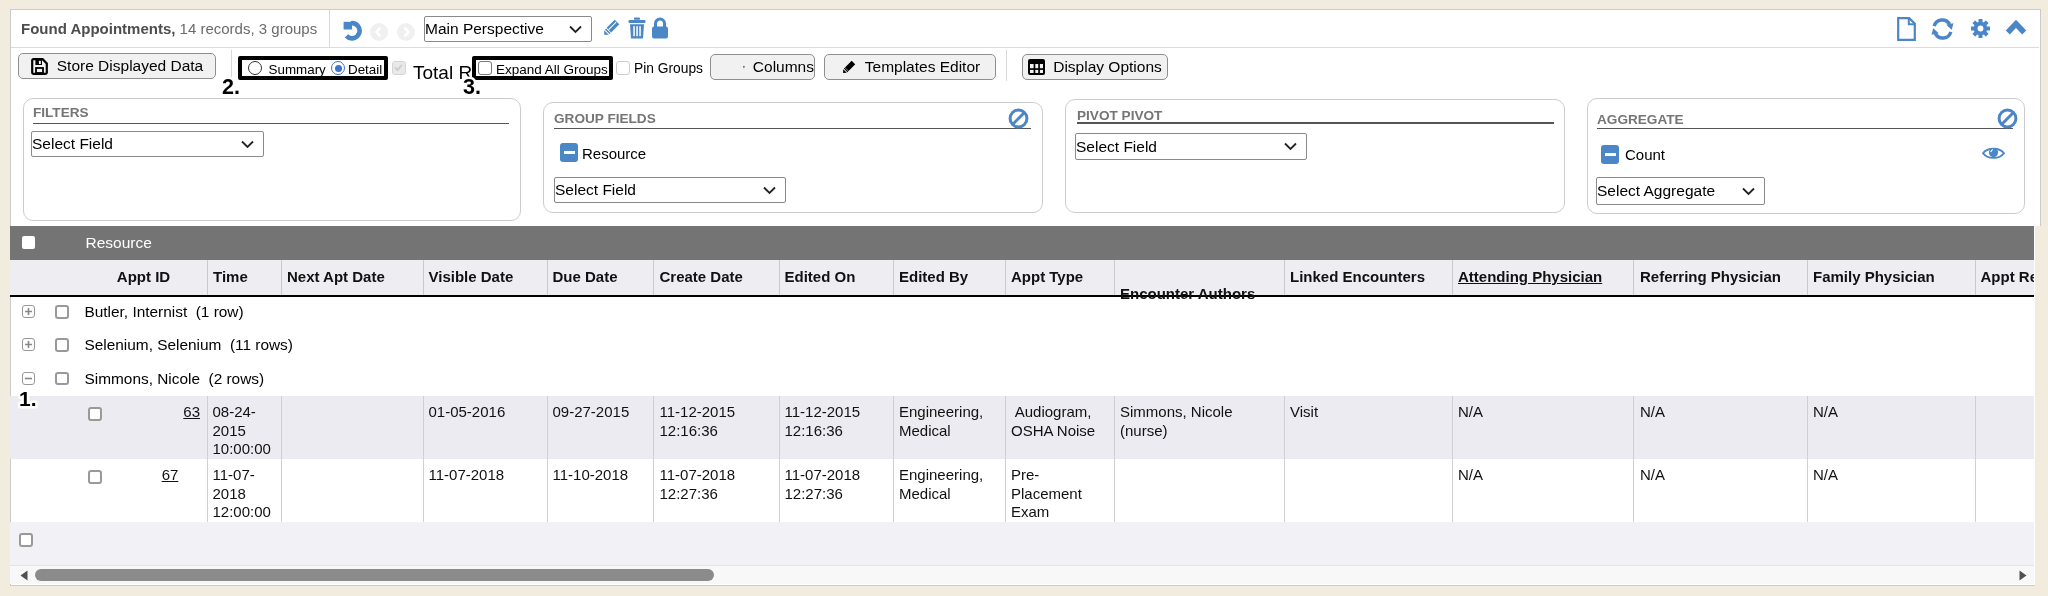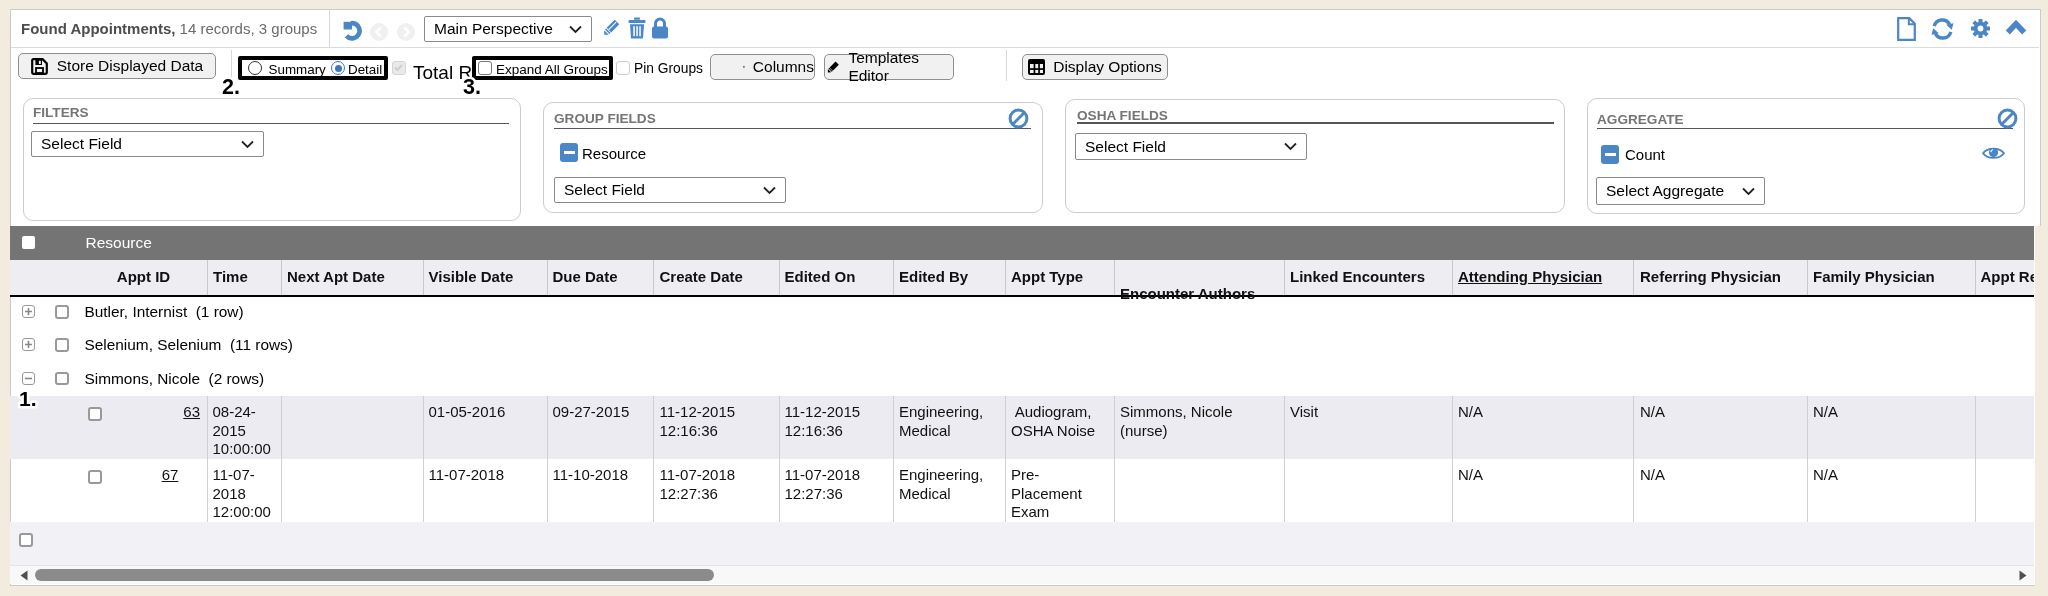--- a/index.html
+++ b/index.html
@@ -5,21 +5,21 @@
   html,body{margin:0;padding:0;}
   body{width:2048px;height:596px;background:#f1ecdd;font-family:"Liberation Sans",sans-serif;position:relative;overflow:hidden;}
   .abs{position:absolute;}
   .panelTop{left:10px;top:9px;width:2029px;height:216px;background:#fff;border:1px solid #cbcbcb;border-bottom:none;}
   .panelBody{left:10px;top:225px;width:2024px;height:360px;background:#fff;border-left:1px solid #cbcbcb;border-bottom:1px solid #cbcbcb;}
   .hline{background:#dcdcdc;height:1px;}
   .vline{background:#d8d8d8;width:1px;}
   .t1b{font-size:15px;font-weight:bold;color:#4d4d4d;}
   .t1{font-size:15px;color:#6b6b6b;}
   .btn{background:#f1f1f1;border:1px solid #8f8f8f;border-radius:5px;box-sizing:border-box;display:flex;align-items:center;justify-content:center;font-size:15.5px;color:#000;}
-  .sel{background:#fff;border:1px solid #8a8a8a;border-radius:2px;box-sizing:border-box;font-size:15.5px;color:#000;display:flex;align-items:center;padding-left:9px;}
+  .sel{background:#fff;border:1px solid #8a8a8a;border-radius:2px;box-sizing:border-box;font-size:15.5px;color:#000;display:flex;align-items:center;}
   .sel .chev{position:absolute;right:9px;}
   .cb{box-sizing:border-box;width:13.5px;height:13.5px;border:2px solid #999;border-radius:3px;background:#fff;}
   .cbl{box-sizing:border-box;width:13.5px;height:13.5px;border:1px solid #ccc;border-radius:3px;background:#fff;}
   .fpanel{box-sizing:border-box;background:#fff;border:1.5px solid #ccc;border-radius:10px;}
   .ftitle{font-size:13.6px;font-weight:bold;color:#757575;}
   .grp{font-size:15.4px;color:#000000;}
   .hdr{font-size:15px;font-weight:bold;color:#111;white-space:nowrap;}
   .cell{font-size:15px;color:#111;line-height:18.5px;white-space:nowrap;}
   .blackbox{box-sizing:border-box;border:4px solid #000;border-radius:2px;background:#fff;}
   svg{display:block;}
@@ -152,21 +152,21 @@
 
 <div class="abs btn" style="left:710px;top:54px;width:105px;height:26px;padding-left:32px;">
   <svg width="17" height="16" viewBox="0 0 17 16" style="margin-right:8px;">
       <rect x="1.2" y="1.2" width="14.6" height="13.6" rx="1.5" fill="none" stroke="#000" stroke-width="2.2"></rect>
       <rect x="1.2" y="1.2" width="14.6" height="3" fill="#000"></rect>
       <rect x="7.6" y="2" width="1.8" height="13" fill="#000"></rect>
     </svg>
   Columns
 </div>
 
-<div class="abs btn" style="left:824px;top:54px;width:130px;height:26px;">
+<div class="abs btn" style="left:824px;top:54px;width:172px;height:26px;">
   <svg width="17" height="17" viewBox="0 0 20 20" style="margin-right:8px;">
       <g transform="rotate(45 10 10)">
         <rect x="7" y="1.8" width="6" height="11" fill="#000"></rect>
         <path d="M7 15.8 L13 15.8 L10 19 Z" fill="#000"></path>
         <rect x="7" y="13.3" width="6" height="1.4" fill="#000"></rect>
       </g>
     </svg>
   Templates Editor
 </div>
 <div class="abs vline" style="left:1006px;top:50px;height:31px;"></div>
@@ -201,21 +201,21 @@
 <div class="abs" style="left:560px;top:143px;width:18px;height:19px;border-radius:3px;background:#4b86c6;"></div>
 <div class="abs" style="left:563.5px;top:151px;width:11px;height:3px;background:#fff;"></div>
 <div class="abs" style="left:582px;top:145px;font-size:15px;color:#000;">Resource</div>
 <div class="abs sel" style="left:554px;top:177px;width:232px;height:26px;">Select Field
   <svg class="chev" width="13" height="9" viewBox="0 0 13 9">
       <path d="M1 1.5 L6.5 7 L12 1.5" fill="none" stroke="#222" stroke-width="1.8"></path>
     </svg>
 </div>
 
 <div class="abs fpanel" style="left:1065px;top:99px;width:500px;height:114px;"></div>
-<div class="abs ftitle" style="left:1077px;top:108px;">OSHA FIELDS</div>
+<div class="abs ftitle" style="left:1077px;top:108px;">PIVOT PIVOT</div>
 <div class="abs" style="left:1077px;top:122px;width:477px;height:1.5px;background:#555;"></div>
 <div class="abs sel" style="left:1075px;top:133px;width:232px;height:27px;">Select Field
   <svg class="chev" width="13" height="9" viewBox="0 0 13 9">
       <path d="M1 1.5 L6.5 7 L12 1.5" fill="none" stroke="#222" stroke-width="1.8"></path>
     </svg>
 </div>
 
 <div class="abs fpanel" style="left:1587px;top:98px;width:438px;height:116px;"></div>
 <div class="abs ftitle" style="left:1597px;top:112px;">AGGREGATE</div>
 <div class="abs" style="left:1597px;top:127.5px;width:416px;height:1.5px;background:#555;"></div>

